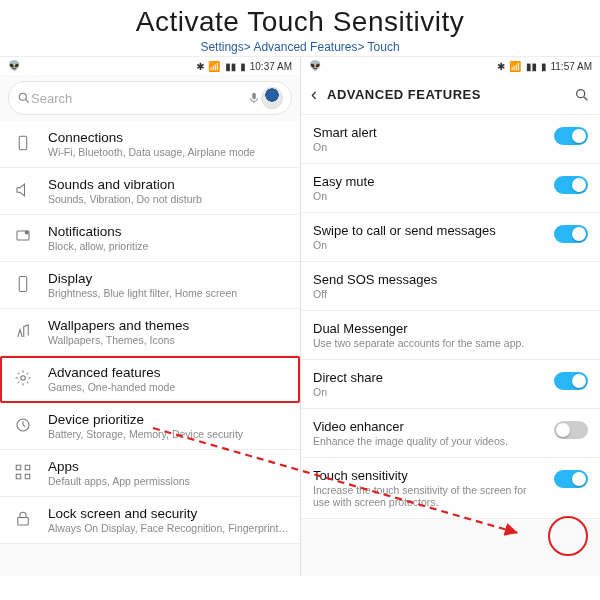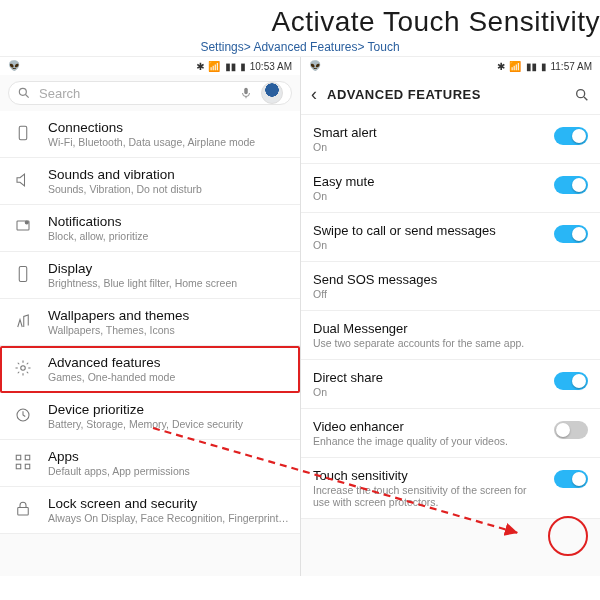--- a/index.html
+++ b/index.html
@@ -1,27 +1,27 @@
 <!DOCTYPE html>
 <html><head>
 <meta charset="utf-8">
 <style>
   * { box-sizing: border-box; margin: 0; padding: 0; font-family: -apple-system, Helvetica, Arial, sans-serif; }
   body { width: 600px; height: 600px; background: #fff; position: relative; overflow: hidden; }
   .title-block { text-align: center; padding: 6px 0 2px; }
-  .title { font-size: 28px; color: #1b1b1b; font-weight: 400; letter-spacing: .5px; text-align: right; }
+  .title { font-size: 28px; color: #1b1b1b; font-weight: 400; letter-spacing: .5px; }
   .breadcrumb { font-size: 12px; color: #2a5f9e; margin-top: 2px; }
   .breadcrumb-line2 { font-size: 12px; color: #2a5f9e; }
   .panes { display: flex; height: 520px; border-top: 1px solid #eee; }
   .pane { width: 300px; height: 100%; overflow: hidden; position: relative; background: #fafafa; }
   .pane + .pane { border-left: 1px solid #e0e0e0; }
   .statusbar { display: flex; justify-content: space-between; align-items: center; height: 18px; padding: 0 8px; font-size: 10px; color: #333; background: #fff; }
   .status-right { display: flex; align-items: center; gap: 4px; }
   .status-ic { font-size: 10px; line-height: 1; }
-  .searchbar { display: flex; align-items: center; height: 24px; margin: 6px 8px; padding: 0 8px; border: 1px solid #e5e5e5; border-radius: 18px; background: #fff; gap: 8px; }
+  .searchbar { display: flex; align-items: center; height: 34px; margin: 6px 8px; padding: 0 8px; border: 1px solid #e5e5e5; border-radius: 18px; background: #fff; gap: 0; }
   .searchbar svg { width: 14px; height: 14px; }
   .searchbar span.ph { flex: 1; color: #aaa; font-size: 13px; }
   .avatar { width: 22px; height: 22px; border-radius: 50%; background: radial-gradient(circle at 50% 35%, #2a5f9e 0 40%, #e6e8ea 42% 100%); border: 1px solid #ddd; }
   .mic-ic, .search-ic { color: #888; }
   .row { display: flex; align-items: flex-start; padding: 9px 10px 9px 12px; gap: 14px; border-bottom: 1px solid #eee; background: #fff; }
   .row .ic { width: 22px; height: 22px; display:flex; align-items:center; justify-content:center; color:#777; flex-shrink:0; margin-top:2px; }
   .row .ic svg { width: 18px; height: 18px; stroke:#777; fill:none; stroke-width:1.4; }
   .row .txt { flex: 1; min-width:0; }
   .row .label { font-size: 13.5px; color: #111; font-weight: 500; }
   .row .sub { font-size: 10.5px; color: #8a8a8a; margin-top: 1px; white-space: nowrap; overflow:hidden; text-overflow:ellipsis; }
@@ -54,21 +54,21 @@
 <div class="panes">
 
   <div class="pane">
     <div class="statusbar">
       <span class="status-ic">👽</span>
       <span class="status-right">
         <span>✱</span>
         <span>📶</span>
         <span>▮▮</span>
         <span>▮</span>
-        <span>10:53 AM</span>
+        <span>10:37 AM</span>
       </span>
     </div>
     <div class="searchbar">
       <svg class="search-ic" viewBox="0 0 24 24">
           <circle cx="10" cy="10" r="6" fill="none" stroke="#888" stroke-width="2"></circle>
           <line x1="15" y1="15" x2="20" y2="20" stroke="#888" stroke-width="2"></line>
         </svg>
       <span class="ph">Search</span>
       <svg class="mic-ic" viewBox="0 0 24 24" width="14" height="14">
           <rect x="9" y="3" width="6" height="11" rx="3" fill="#888"></rect>

